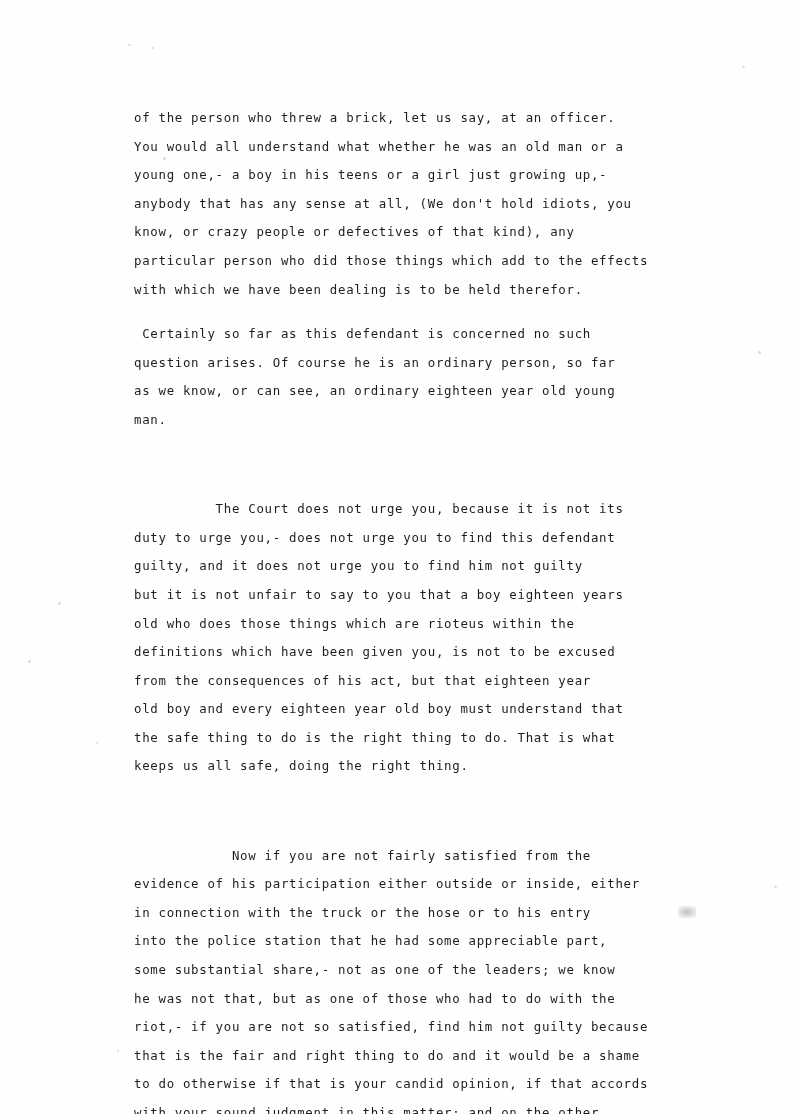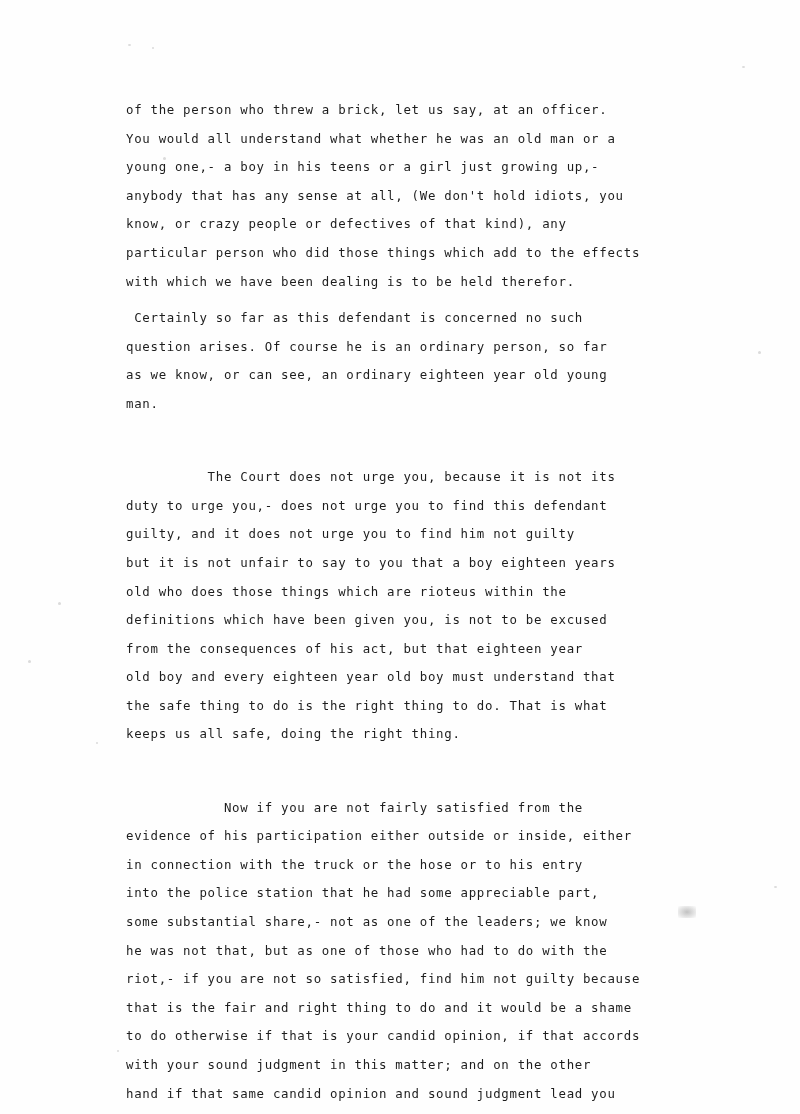--- a/index.html
+++ b/index.html
@@ -27,21 +27,21 @@
     top: 88px;
     width: 640px;
     font-family: "DejaVu Sans Mono", "Liberation Mono", monospace;
     font-size: 12.4px;
     line-height: 28.6px;
     color: #1d1d1d;
     letter-spacing: 0.7px;
     white-space: pre;
   }
   .para {
-    margin: 8px;
+    margin: 16px;
   }
   .para + .para {
     margin-top: 0;
   }
   .gap {
     height: 28.6px;
   }
   .line {
     display: block;
     white-space: pre;

